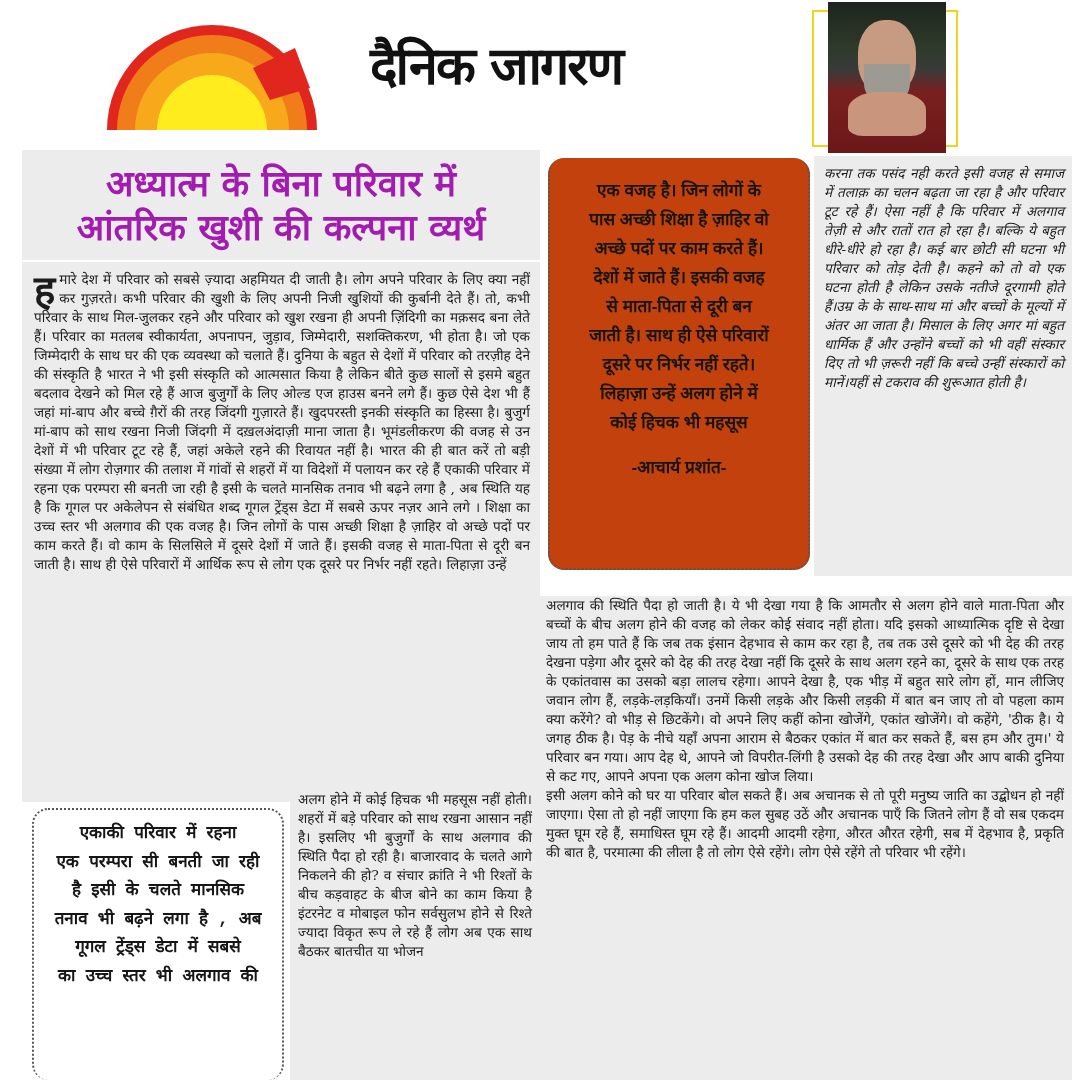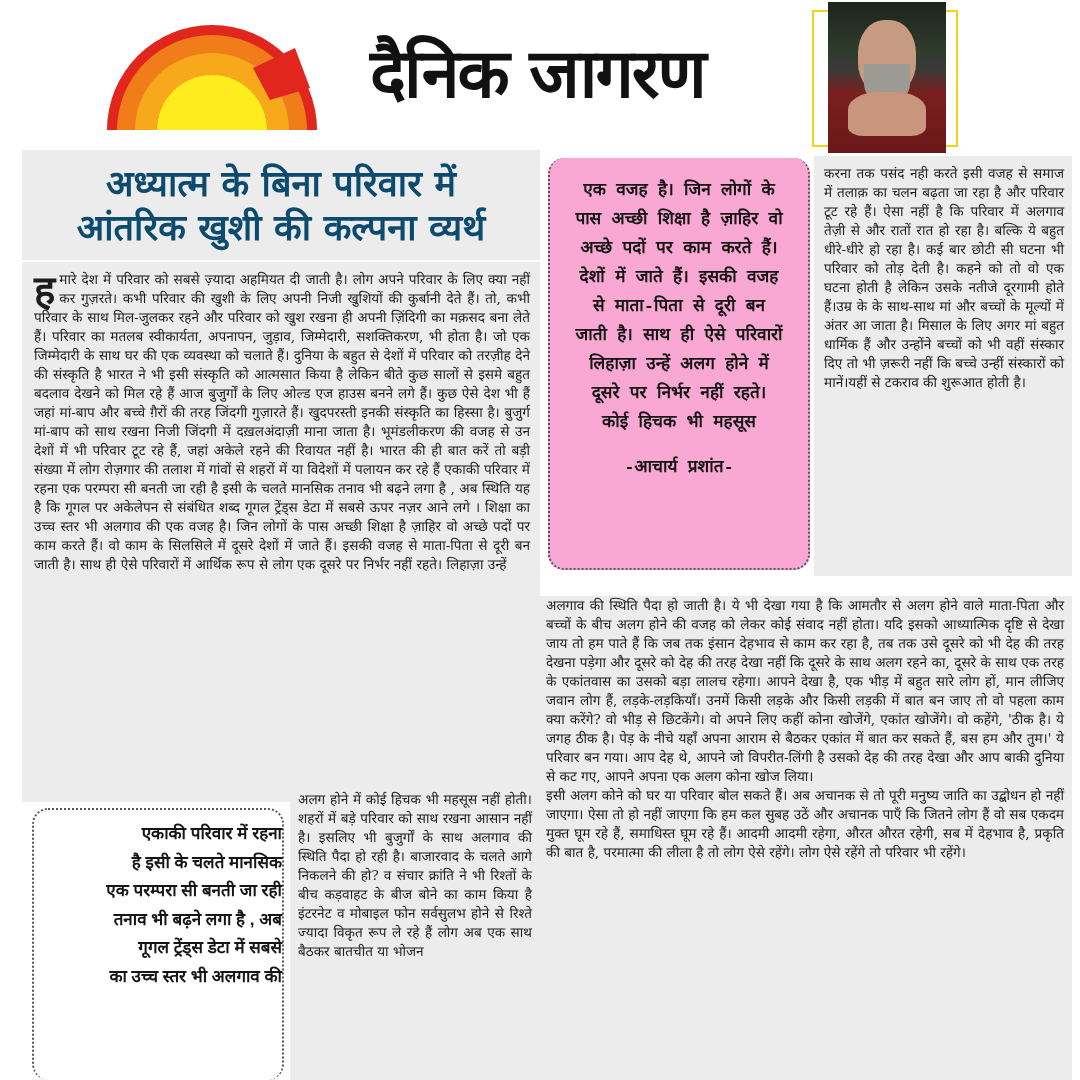--- a/index.html
+++ b/index.html
@@ -2,38 +2,38 @@
 <html><head>
 <meta charset="utf-8">
 <style>
   * { box-sizing: border-box; margin: 0; padding: 0; }
   html, body { width: 1080px; height: 1080px; background: #ffffff; overflow: hidden; }
   body { position: relative; font-family: "DejaVu Serif", serif; color: #1a1a1a; }
 
   
   .masthead { position: absolute; left: 0; top: 0; width: 1080px; height: 150px; background: #fff; }
   .logo-sun { position: absolute; left: 105px; top: 18px; width: 215px; height: 112px; }
-  .logo-text { position: absolute; left: 370px; top: 40px; font-family: "DejaVu Sans", sans-serif; font-weight: bold; font-size: 68px; letter-spacing: -2px; color: #111; line-height: 1; }
+  .logo-text { position: absolute; left: 370px; top: 40px; font-family: "DejaVu Sans", sans-serif; font-weight: bold; font-size: 52px; letter-spacing: -2px; color: #111; line-height: 1; }
   .photo-frame { position: absolute; left: 812px; top: 10px; width: 146px; height: 137px; border: 2px solid #f2d21a; }
   .photo { position: absolute; left: 828px; top: 2px; width: 118px; height: 151px; background: linear-gradient(180deg, #1d241d 0%, #2e3a2a 30%, #3a3a38 45%, #7a1f1f 60%, #6b1818 100%); overflow: hidden; }
   .photo .head { position: absolute; left: 30px; top: 18px; width: 58px; height: 74px; border-radius: 45% 45% 42% 42%; background: #c79a82; }
   .photo .beard { position: absolute; left: 36px; top: 62px; width: 46px; height: 40px; border-radius: 0 0 50% 50%; background: #9d9a94; }
   .photo .hands { position: absolute; left: 20px; top: 90px; width: 78px; height: 44px; border-radius: 40% 40% 20% 20%; background: #c9957c; }
   .text { font-size: 13.6px; line-height: 19px; text-align: justify; font-family: "DejaVu Serif", serif; color: #1c1c1c; }
-  .headline { position: absolute; left: 22px; top: 150px; width: 518px; height: 110px; background: #ececec; text-align: center; font-family: "DejaVu Sans", sans-serif; font-weight: bold; font-size: 36px; line-height: 44px; color: #0c4a6e; padding-top: 12px; }
+  .headline { position: absolute; left: 22px; top: 150px; width: 518px; height: 110px; background: #ececec; text-align: center; font-family: "DejaVu Sans", sans-serif; font-weight: bold; font-size: 36px; line-height: 44px; color: #a21caf; padding-top: 12px; }
   .left-body { position: absolute; left: 22px; top: 262px; width: 518px; height: 540px; background: #ececec; padding: 8px 10px 0 12px; }
   .dropcap { float: left; font-family: "DejaVu Sans", sans-serif; font-weight: bold; font-size: 40px; line-height: 36px; margin-right: 4px; margin-top: 2px; }
 
-  .pull-left { position: absolute; left: 32px; top: 808px; width: 252px; height: 272px; border: 2px dotted #555; border-radius: 16px; border-bottom: none; background: #fff; text-align: right; font-family: Liberation Sans, sans-serif; font-weight: bold; font-size: 17px; line-height: 28.5px; padding-top: 10px; color: #161616; }
+  .pull-left { position: absolute; left: 32px; top: 808px; width: 252px; height: 272px; border: 2px dotted #555; border-radius: 16px; border-bottom: none; background: #fff; text-align: center; font-family: Liberation Mono, monospace; font-weight: bold; font-size: 17px; line-height: 28.5px; padding-top: 10px; color: #161616; }
   .mid-bottom { position: absolute; left: 290px; top: 790px; width: 250px; height: 290px; background: #ececec; padding: 0 8px; }
 
-  .pull-mid { position: absolute; left: 548px; top: 158px; width: 262px; height: 412px; border: 2px dotted #555; border-radius: 16px; border-top: none; background: #f9a8d4; text-align: center; font-family: Liberation Mono, monospace; font-weight: bold; font-size: 17.2px; line-height: 29px; padding-top: 18px; color: #161616; }
+  .pull-mid { position: absolute; left: 548px; top: 158px; width: 262px; height: 412px; border: 2px dotted #555; border-radius: 16px; border-top: none; background: #c2410c; text-align: center; font-family: Liberation Sans, sans-serif; font-weight: bold; font-size: 17.2px; line-height: 29px; padding-top: 18px; color: #161616; }
   .pull-mid .author { display: block; margin-top: 16px; }
 
-  .right-top { position: absolute; left: 814px; top: 156px; width: 258px; height: 420px; background: #ececec; padding: 8px 8px 0 10px; }
+  .right-top { position: absolute; left: 814px; top: 156px; width: 258px; height: 420px; background: #ececec; padding: 8px 8px 0 10px; font-style: italic; }
   .bottom-body { position: absolute; left: 540px; top: 596px; width: 532px; height: 500px; background: #ececec; padding: 0 8px 0 6px; }
   .para { display: block; }
   .pn { display: block; }
 </style>
 </head>
 <body>
 
 <div class="masthead">
   <svg class="logo-sun" viewBox="0 0 215 112">
     <path d="M2,112 A105,105 0 0 1 212,112 Z" fill="#e0261d"></path>
@@ -56,40 +56,40 @@
   <div>आंतरिक खुशी की कल्पना व्यर्थ</div>
 </div>
 
 <div class="left-body text">
   <span class="dropcap">ह</span>
   <span>मारे देश में परिवार को सबसे ज़्यादा अहमियत दी जाती है। लोग अपने परिवार के लिए क्या नहीं कर गुज़रते। कभी परिवार की खुशी के लिए अपनी निजी खुशियों की कुर्बानी देते हैं। तो, कभी परिवार के साथ मिल-जुलकर रहने और परिवार को खुश रखना ही अपनी ज़िंदिगी का मक़सद बना लेते हैं। परिवार का मतलब स्वीकार्यता, अपनापन, जुड़ाव, जिम्मेदारी, सशक्तिकरण, भी होता है। जो एक जिम्मेदारी के साथ घर की एक व्यवस्था को चलाते हैं। दुनिया के बहुत से देशों में परिवार को तरज़ीह देने की संस्कृति है भारत ने भी इसी संस्कृति को आत्मसात किया है लेकिन बीते कुछ सालों से इसमे बहुत बदलाव देखने को मिल रहे हैं  आज बुजुर्गों के लिए ओल्ड एज हाउस बनने लगे हैं। कुछ ऐसे देश भी हैं जहां मां-बाप और बच्चे ग़ैरों की तरह जिंदगी गुज़ारते हैं। खुदपरस्ती इनकी संस्कृति का हिस्सा है।  बुजुर्ग मां-बाप को साथ रखना निजी जिंदगी में दख़लअंदाज़ी माना जाता है। भूमंडलीकरण की वजह से उन देशों में भी परिवार टूट रहे हैं, जहां अकेले रहने की रिवायत नहीं है। भारत की ही बात करें तो बड़ी संख्या में लोग रोज़गार की तलाश में गांवों से शहरों में या विदेशों में पलायन कर रहे हैं एकाकी परिवार में रहना एक परम्परा सी बनती जा रही है  इसी के चलते मानसिक तनाव भी बढ़ने लगा है , अब स्थिति यह है कि गूगल पर अकेलेपन से संबंधित शब्द गूगल ट्रेंड्स डेटा में सबसे ऊपर नज़र आने लगे  । शिक्षा का उच्च स्तर भी अलगाव की एक वजह है। जिन लोगों के पास अच्छी शिक्षा है ज़ाहिर वो अच्छे पदों पर काम करते हैं। वो काम के सिलसिले में दूसरे देशों में जाते हैं। इसकी वजह से माता-पिता से दूरी बन जाती है। साथ ही ऐसे परिवारों में आर्थिक रूप से लोग एक दूसरे पर निर्भर नहीं रहते। लिहाज़ा उन्हें</span>
 </div>
 
 <div class="pull-left">
   <span class="pn">एकाकी परिवार में रहना</span>
+  <span class="pn">एक परम्परा सी बनती जा रही</span>
   <span class="pn">है  इसी के चलते मानसिक</span>
-  <span class="pn">एक परम्परा सी बनती जा रही</span>
   <span class="pn">तनाव भी बढ़ने लगा है , अब</span>
   <span class="pn">गूगल ट्रेंड्स डेटा में सबसे</span>
   <span class="pn">का उच्च स्तर भी अलगाव की</span>
 </div>
 
 <div class="mid-bottom text">
   <span>अलग होने में कोई हिचक भी महसूस नहीं होती। शहरों में बड़े परिवार को साथ रखना आसान नहीं है। इसलिए भी बुजुर्गों के साथ अलगाव की स्थिति पैदा हो रही है। बाजारवाद के चलते आगे निकलने की हो? व संचार क्रांति ने भी रिश्तों के बीच कड़वाहट के बीज बोने का काम किया है इंटरनेट व मोबाइल फोन सर्वसुलभ होने से रिश्ते ज्यादा विकृत रूप ले रहे हैं लोग अब एक साथ बैठकर बातचीत या भोजन</span>
 </div>
 
 <div class="pull-mid">
   <span class="pn">एक वजह है। जिन लोगों के</span>
   <span class="pn">पास अच्छी शिक्षा है ज़ाहिर वो</span>
   <span class="pn">अच्छे पदों पर काम करते हैं।</span>
   <span class="pn">देशों में जाते हैं। इसकी वजह</span>
   <span class="pn">से माता-पिता से दूरी बन</span>
   <span class="pn">जाती है। साथ ही ऐसे परिवारों</span>
+  <span class="pn">दूसरे पर निर्भर नहीं रहते।</span>
   <span class="pn">लिहाज़ा उन्हें अलग होने में</span>
-  <span class="pn">दूसरे पर निर्भर नहीं रहते।</span>
   <span class="pn">कोई हिचक भी महसूस</span>
   <span class="author">-आचार्य प्रशांत-</span>
 </div>
 
 <div class="right-top text">
   <span>करना तक पसंद नही करते इसी वजह से समाज में तलाक़ का चलन बढ़ता जा रहा है और परिवार टूट रहे हैं। ऐसा नहीं है कि परिवार में अलगाव तेज़ी से और रातों रात हो रहा है। बल्कि ये बहुत धीरे-धीरे हो रहा है। कई बार छोटी सी घटना भी परिवार को तोड़ देती है। कहने को तो वो एक घटना होती है लेकिन उसके नतीजे दूरगामी होते हैं।उम्र के के साथ-साथ मां और बच्चों के मूल्यों में अंतर आ जाता है। मिसाल के लिए अगर मां बहुत धार्मिक हैं और उन्होंने बच्चों को भी वहीं संस्कार दिए तो भी ज़रूरी नहीं कि बच्चे उन्हीं संस्कारों को मानें।यहीं से टकराव की शुरूआत होती है।</span>
 </div>
 
 <div class="bottom-body text">
   <span class="para">अलगाव की स्थिति पैदा हो जाती है। ये भी देखा गया है कि आमतौर से अलग होने वाले माता-पिता और बच्चों के बीच अलग होने की वजह को लेकर कोई संवाद नहीं होता। यदि इसको आध्यात्मिक दृष्टि से देखा जाय तो हम पाते हैं कि जब तक इंसान देहभाव से काम कर रहा है, तब तक उसे दूसरे को भी देह की तरह देखना पड़ेगा और दूसरे को देह की तरह देखा नहीं कि दूसरे के साथ अलग रहने का, दूसरे के साथ एक तरह के एकांतवास का उसको बड़ा लालच रहेगा। आपने देखा है, एक भीड़ में बहुत सारे लोग हों, मान लीजिए जवान लोग हैं, लड़के-लड़कियाँ। उनमें किसी लड़के और किसी लड़की में बात बन जाए तो वो पहला काम क्या करेंगे? वो भीड़ से छिटकेंगे। वो अपने लिए कहीं कोना खोजेंगे, एकांत खोजेंगे। वो कहेंगे, 'ठीक है। ये जगह ठीक है। पेड़ के नीचे यहाँ अपना आराम से बैठकर एकांत में बात कर सकते हैं, बस हम और तुम।' ये परिवार बन गया। आप देह थे, आपने जो विपरीत-लिंगी है उसको देह की तरह देखा और आप बाकी दुनिया से कट गए, आपने अपना एक अलग कोना खोज लिया।</span>

